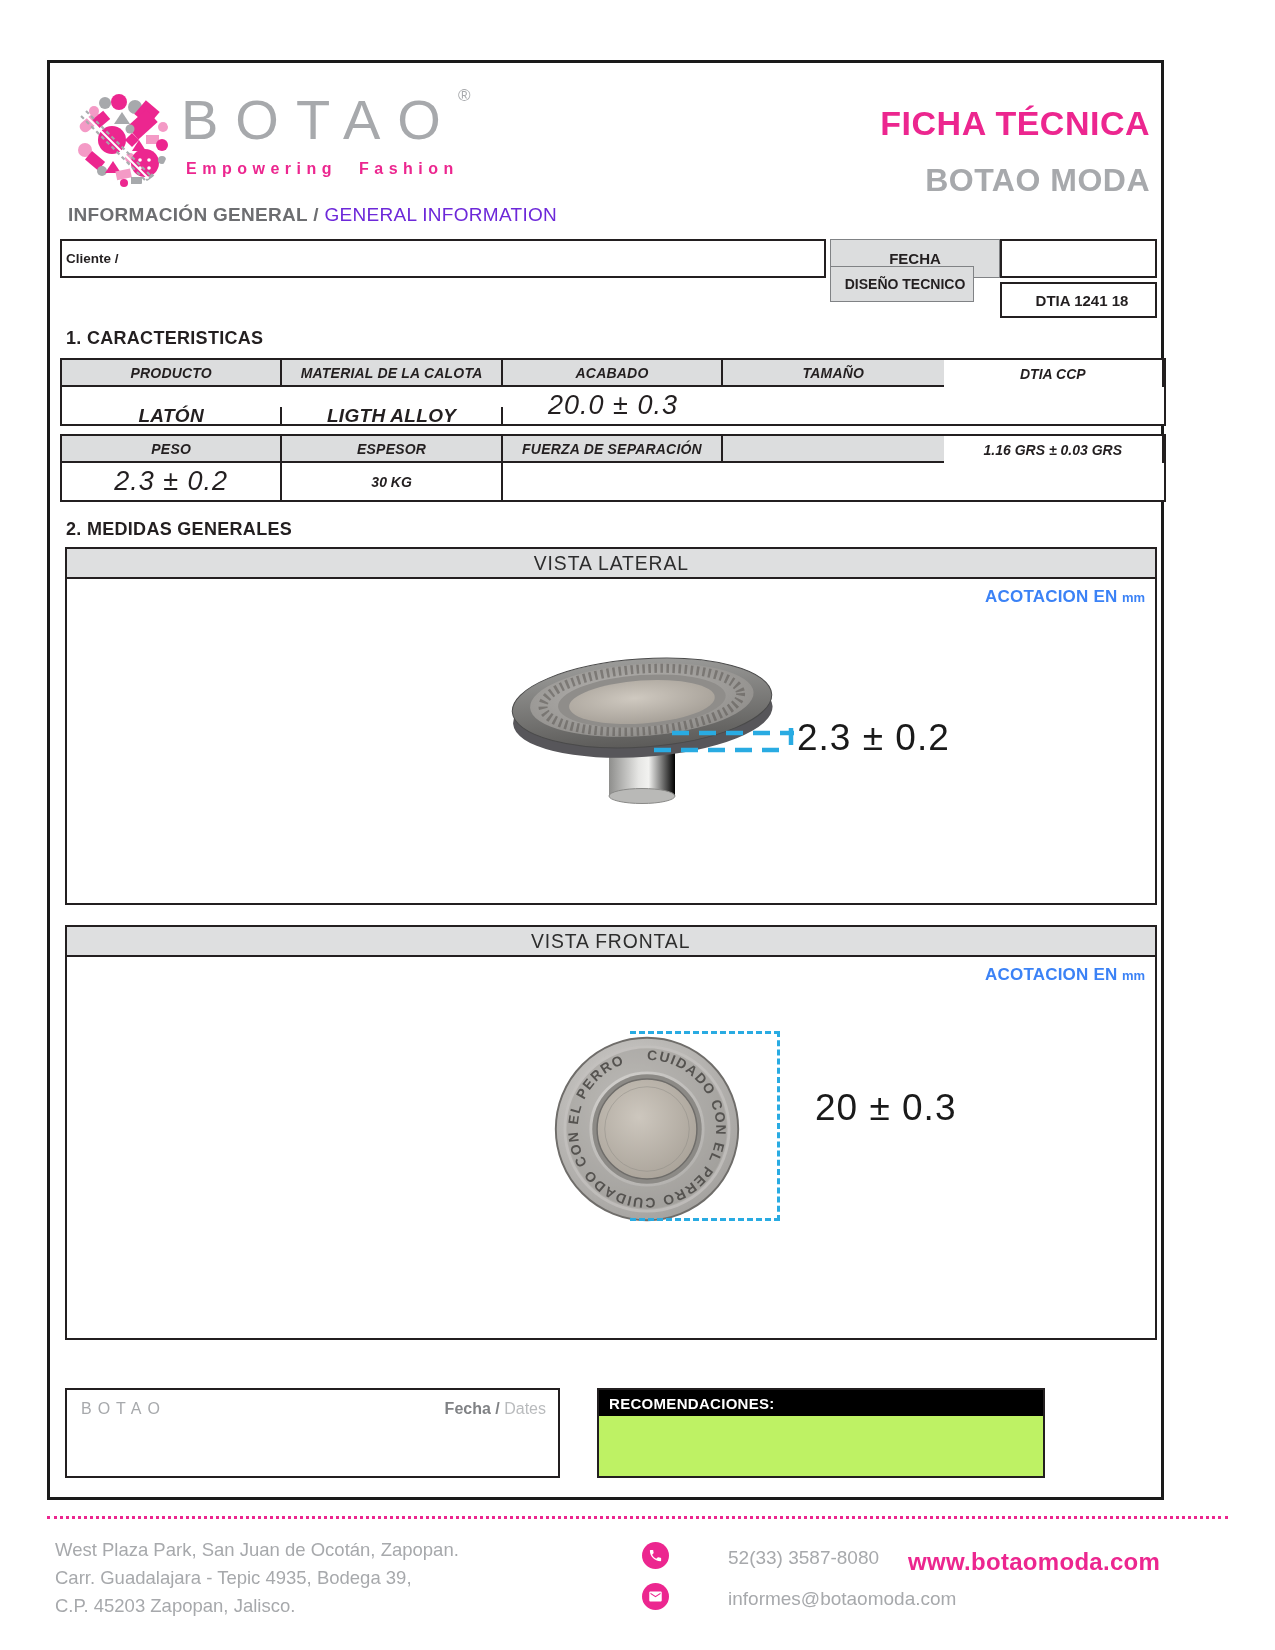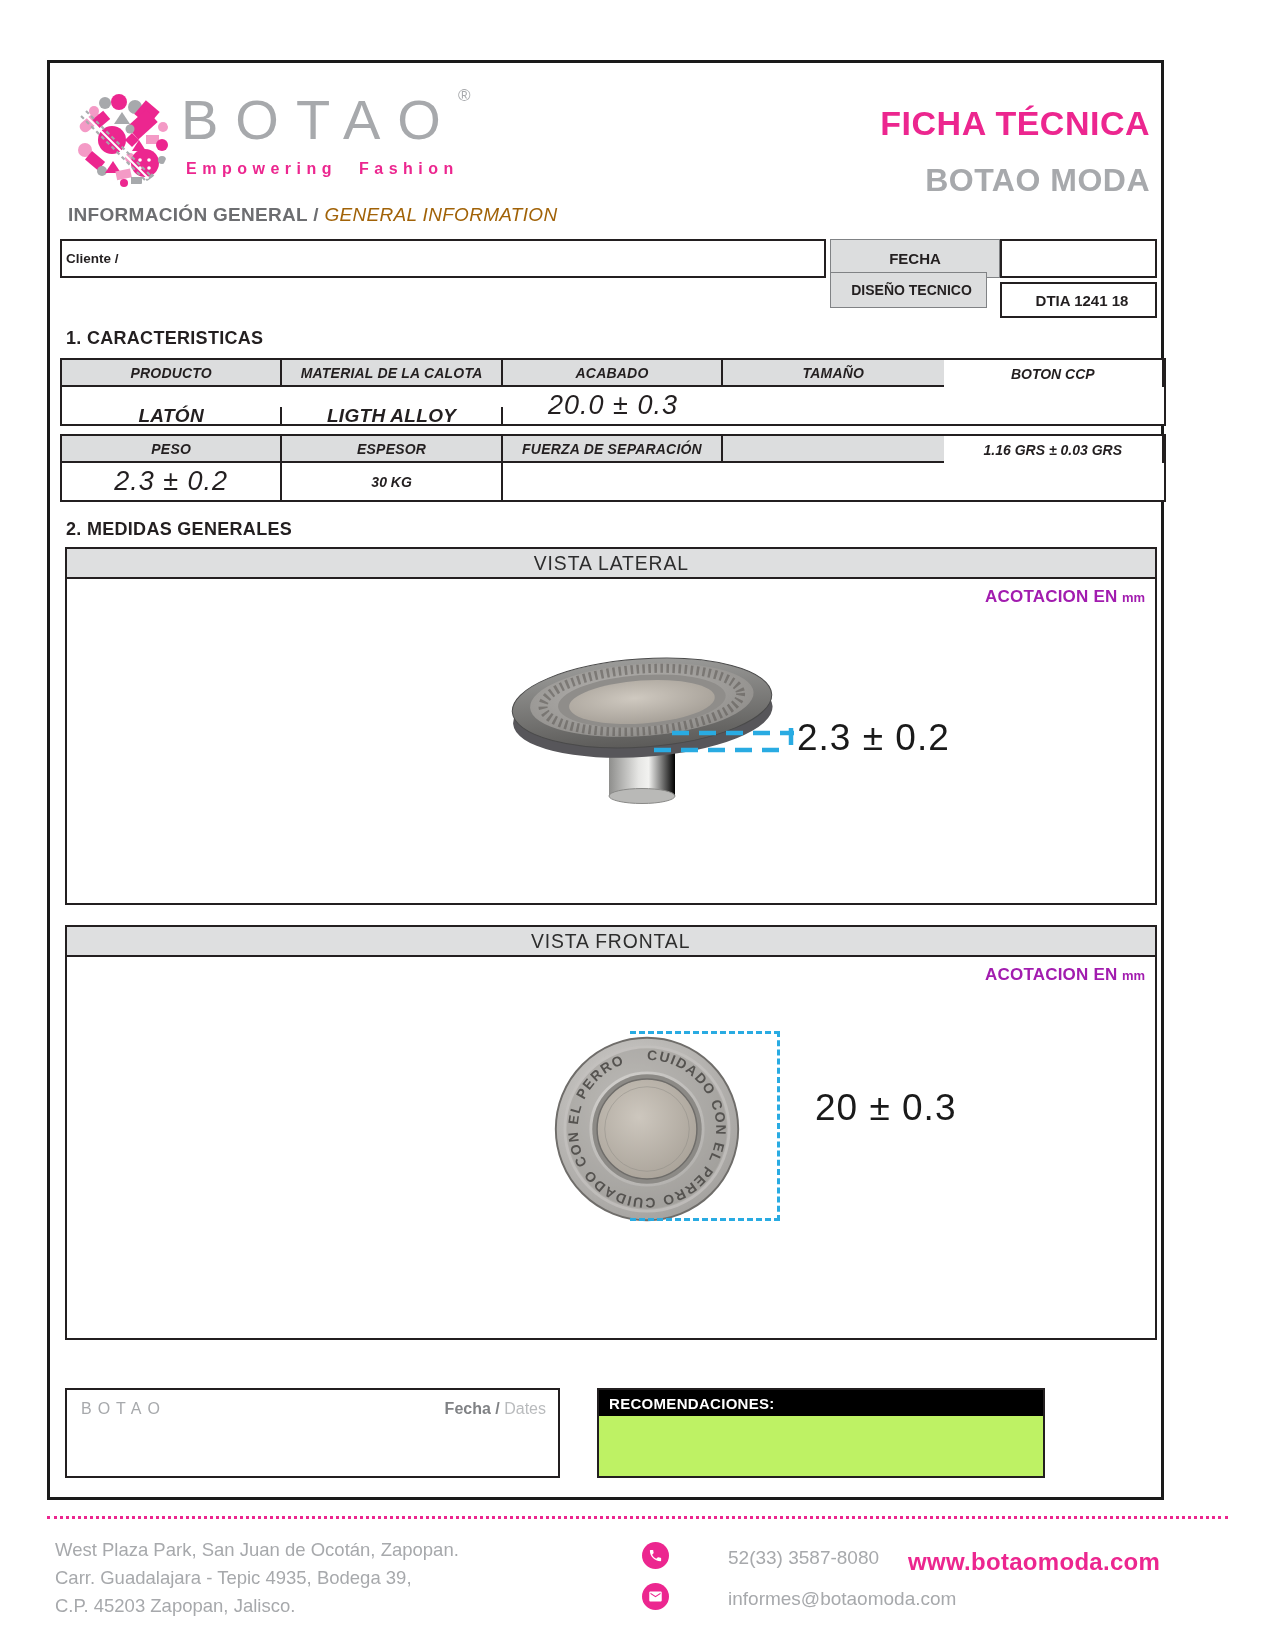--- a/index.html
+++ b/index.html
@@ -11,21 +11,21 @@
   
   .brand-word{position:absolute;left:181px;top:86px;font-size:56px;color:#A7A9AC;letter-spacing:17px;font-weight:400;}
   .brand-reg{font-size:17px;vertical-align:38px;letter-spacing:0;}
   .brand-tagline{position:absolute;left:186px;top:160px;font-size:16px;font-weight:bold;color:#EC268F;letter-spacing:5.5px;word-spacing:12px;}
   .doc-title{position:absolute;right:125px;top:104px;font-size:34px;font-weight:800;color:#EC268F;letter-spacing:.5px;}
   .doc-subtitle{position:absolute;right:125px;top:162px;font-size:32px;font-weight:800;color:#A7A9AC;letter-spacing:.5px;}
 
   
   .info-heading{position:absolute;left:68px;top:204px;font-size:19px;letter-spacing:.3px;}
   .info-es{font-weight:bold;color:#6D6E71;}
-  .info-en{color:#a16207;font-style:italic;}
+  .info-en{color:#6d28d9;}
   .cliente-box{position:absolute;left:60px;top:239px;width:766px;height:39px;border:2px solid #231F20;display:flex;align-items:center;padding-left:4px;box-sizing:border-box;background:#fff;}
   .cliente-box span{font-size:13.5px;font-weight:bold;}
   .cell-gray{position:absolute;background:#DCDDDE;border:1px solid #808285;display:flex;align-items:center;justify-content:center;font-weight:bold;box-sizing:border-box;}
   .cell-white{position:absolute;background:#fff;border:2px solid #231F20;display:flex;align-items:center;justify-content:center;font-weight:bold;box-sizing:border-box;padding-left:7px;}
 
   
   .sec-title{position:absolute;left:66px;font-size:18px;font-weight:bold;letter-spacing:.3px;color:#231F20;}
 
   
   .tbl{position:absolute;left:60px;width:1106px;display:grid;grid-template-columns:repeat(5,1fr);grid-template-rows:27px 37px;border:2px solid #231F20;background:#fff;box-sizing:border-box;font-style:italic;}
@@ -34,21 +34,21 @@
   .td{border-right:2px solid #231F20;display:flex;align-items:center;justify-content:center;}
   .td.last{border-right:none;}
   .v-sm{font-size:14px;font-weight:bold;}
   .v-md{font-size:19px;font-weight:bold;letter-spacing:.3px;margin-top:20px;}
   .v-lg{font-size:27px;font-weight:400;letter-spacing:1px;}
 
   
   .vista{position:absolute;left:65px;width:1092px;border:2px solid #231F20;background:#fff;box-sizing:border-box;}
   .vista-band{height:28px;background:#DEDFE0;border-bottom:2px solid #231F20;display:flex;align-items:center;justify-content:center;}
   .vista-band span{font-size:21px;font-weight:400;color:#2d2d2d;letter-spacing:1px;display:inline-block;transform:scaleX(.92);}
-  .acotacion{position:absolute;right:10px;top:38px;color:#a21caf;}
+  .acotacion{position:absolute;right:10px;top:38px;color:#3b82f6;}
   .acot-main{font-size:17px;font-weight:bold;letter-spacing:.2px;}
   .acot-unit{font-size:13px;font-weight:bold;}
   .dim-label{position:absolute;font-size:37px;font-weight:400;color:#1a1a1a;letter-spacing:1px;white-space:nowrap;}
   .dashed-box{position:absolute;border-top:3px dashed #29ABE2;border-right:3px dashed #29ABE2;border-bottom:3px dashed #29ABE2;box-sizing:border-box;}
 
   
   .brand-box{position:absolute;left:65px;top:1388px;width:495px;height:90px;border:2px solid #231F20;box-sizing:border-box;background:#fff;}
   .bb-brand{position:absolute;left:14px;top:10px;font-size:16px;letter-spacing:6px;color:#A7A9AC;}
   .bb-fecha{position:absolute;right:12px;top:10px;font-size:16px;}
   .bb-fecha b{color:#808285;}
@@ -121,31 +121,31 @@
   <div class="doc-subtitle">BOTAO MODA</div>
 
   <div class="info-heading">
     <span class="info-es">INFORMACIÓN GENERAL / </span><span class="info-en">GENERAL INFORMATION</span>
   </div>
   <div class="cliente-box">
     <span>Cliente /</span>
   </div>
   <div class="cell-gray" style="left:830px;top:239px;width:170px;height:39px;font-size:15px;">FECHA</div>
   <div class="cell-white" style="left:1000px;top:239px;width:157px;height:39px;font-size:15px;"></div>
-  <div class="cell-gray" style="left:830px;top:272px;width:157px;height:36px;font-size:14px;padding-left:6px;">DISEÑO TECNICO</div>
+  <div class="cell-gray" style="left:830px;top:266px;width:144px;height:36px;font-size:14px;padding-left:6px;">DISEÑO TECNICO</div>
   <div class="cell-white" style="left:1000px;top:282px;width:157px;height:36px;font-size:15px;">DTIA 1241 18</div>
 
   <div class="sec-title" style="top:328px">1. CARACTERISTICAS</div>
 
   <div class="tbl" style="top:358px">
     <div class="th">PRODUCTO</div>
     <div class="th">MATERIAL DE LA CALOTA</div>
     <div class="th">ACABADO</div>
     <div class="th last">TAMAÑO</div>
-    <div class="td v-sm">BOTON CCP</div>
+    <div class="td v-sm">DTIA CCP</div>
     <div class="td v-md">LATÓN</div>
     <div class="td v-md">LIGTH ALLOY</div>
     <div class="td last v-lg">20.0 ± 0.3</div>
   </div>
 
   <div class="tbl" style="top:434px">
     <div class="th">PESO</div>
     <div class="th">ESPESOR</div>
     <div class="th">FUERZA DE SEPARACIÓN</div>
     <div class="th last"></div>

